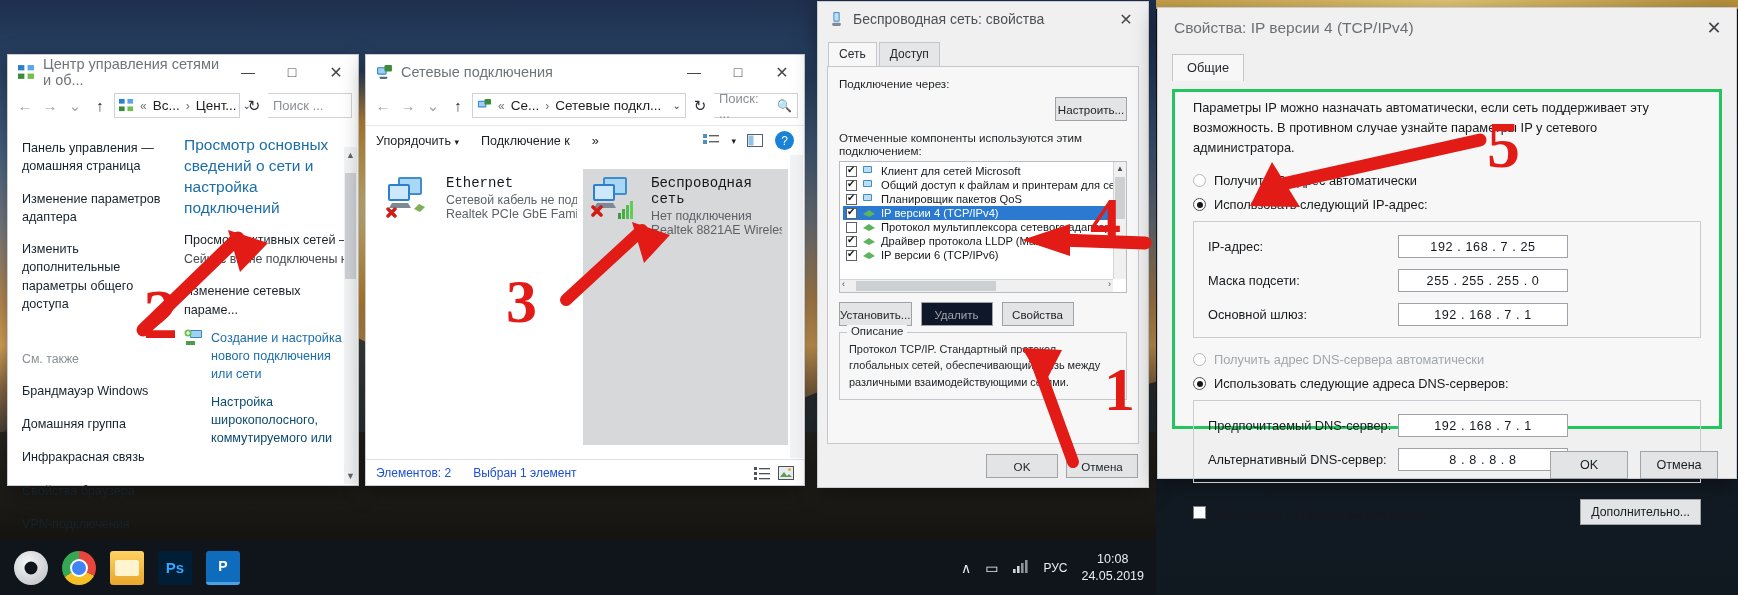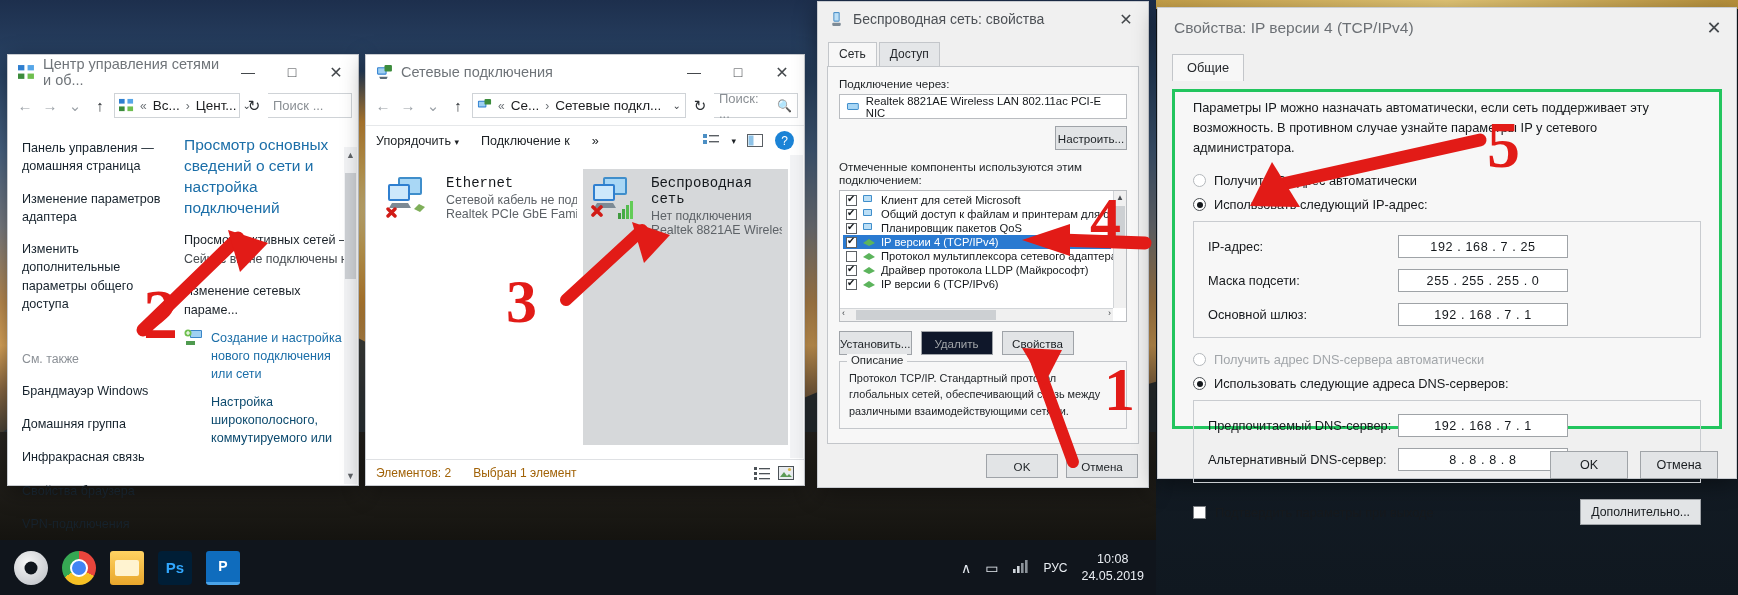--- a/index.html
+++ b/index.html
@@ -137,21 +137,21 @@
     width:205px; display:flex; gap:8px; padding:6px 6px 6px 8px;
   }
   .conn.sel { background:#d6d8da; }
   .conn .cico { width:52px; height:48px; position:relative; flex:0 0 auto; }
   .conn .ctext { min-width:0; }
   .conn .n1 { font-size:14px; color:#14181c; margin-bottom:2px;font-family:Liberation Mono, monospace; }
   .conn .n2 { font-size:12.4px; color:#5d6267; white-space:nowrap; overflow:hidden; }
   .conn .n3 { font-size:12.4px; color:#5d6267; white-space:nowrap; overflow:hidden; }
   .statusbar {
     position:absolute; left:0; right:0; bottom:0; height:26px; border-top:1px solid #dfe1e4;
-    display:flex; align-items:center; padding:0 10px; font-size:12px; color:#a16207; gap:22px;
+    display:flex; align-items:center; padding:0 10px; font-size:12px; color:#1d4ed8; gap:22px;
   }
   .statusbar .views { margin-left:auto; display:flex; gap:8px; }
   .nc-scroll { position:absolute; right:1px; top:100px; width:13px; bottom:27px; background:#f2f3f5; }
 
   
   #win-wp { left:818px; top:2px; width:330px; height:485px; background:#f0f0f0; }
   #win-wp .win-title { background:#f0f0f0; color:#4c5055; font-size:14px; }
   .tabs { display:flex; padding:6px 10px 0 10px; font-size:12px; gap:2px; }
   .tab { padding:4px 10px 5px 10px; border:1px solid #c3c6ca; border-bottom:0; background:#e4e6e8;
          color:#26292d; }
@@ -455,27 +455,20 @@
   </div>
 
   <div class="tabs">
     <div class="tab on">Сеть</div>
     <div class="tab">Доступ</div>
   </div>
 
   <div class="dlg-body">
 
     <div class="fld-lab">Подключение через:</div>
-    <div class="ro-box">
-      <svg width="14" height="13" viewBox="0 0 14 13">
-        <rect x="1" y="3" width="12" height="7" rx="1.5" fill="#3f8ecb"></rect>
-        <rect x="2" y="4" width="10" height="5" fill="#a9d7f5"></rect>
-      </svg>
-      <span>Realtek 8821AE Wireless LAN 802.11ac PCI-E NIC</span>
-    </div>
     <div style="margin-top:7px; overflow:hidden;">
       <span class="btn row-r">Настроить...</span>
     </div>
 
     <div class="fld-lab" style="margin-top:10px;">Отмеченные компоненты используются этим подключением:</div>
 
     <div class="lst">
       <div style="padding:2px 15px 0 3px;">
         <div class="lrow">
           <span class="cbx on"></span>

